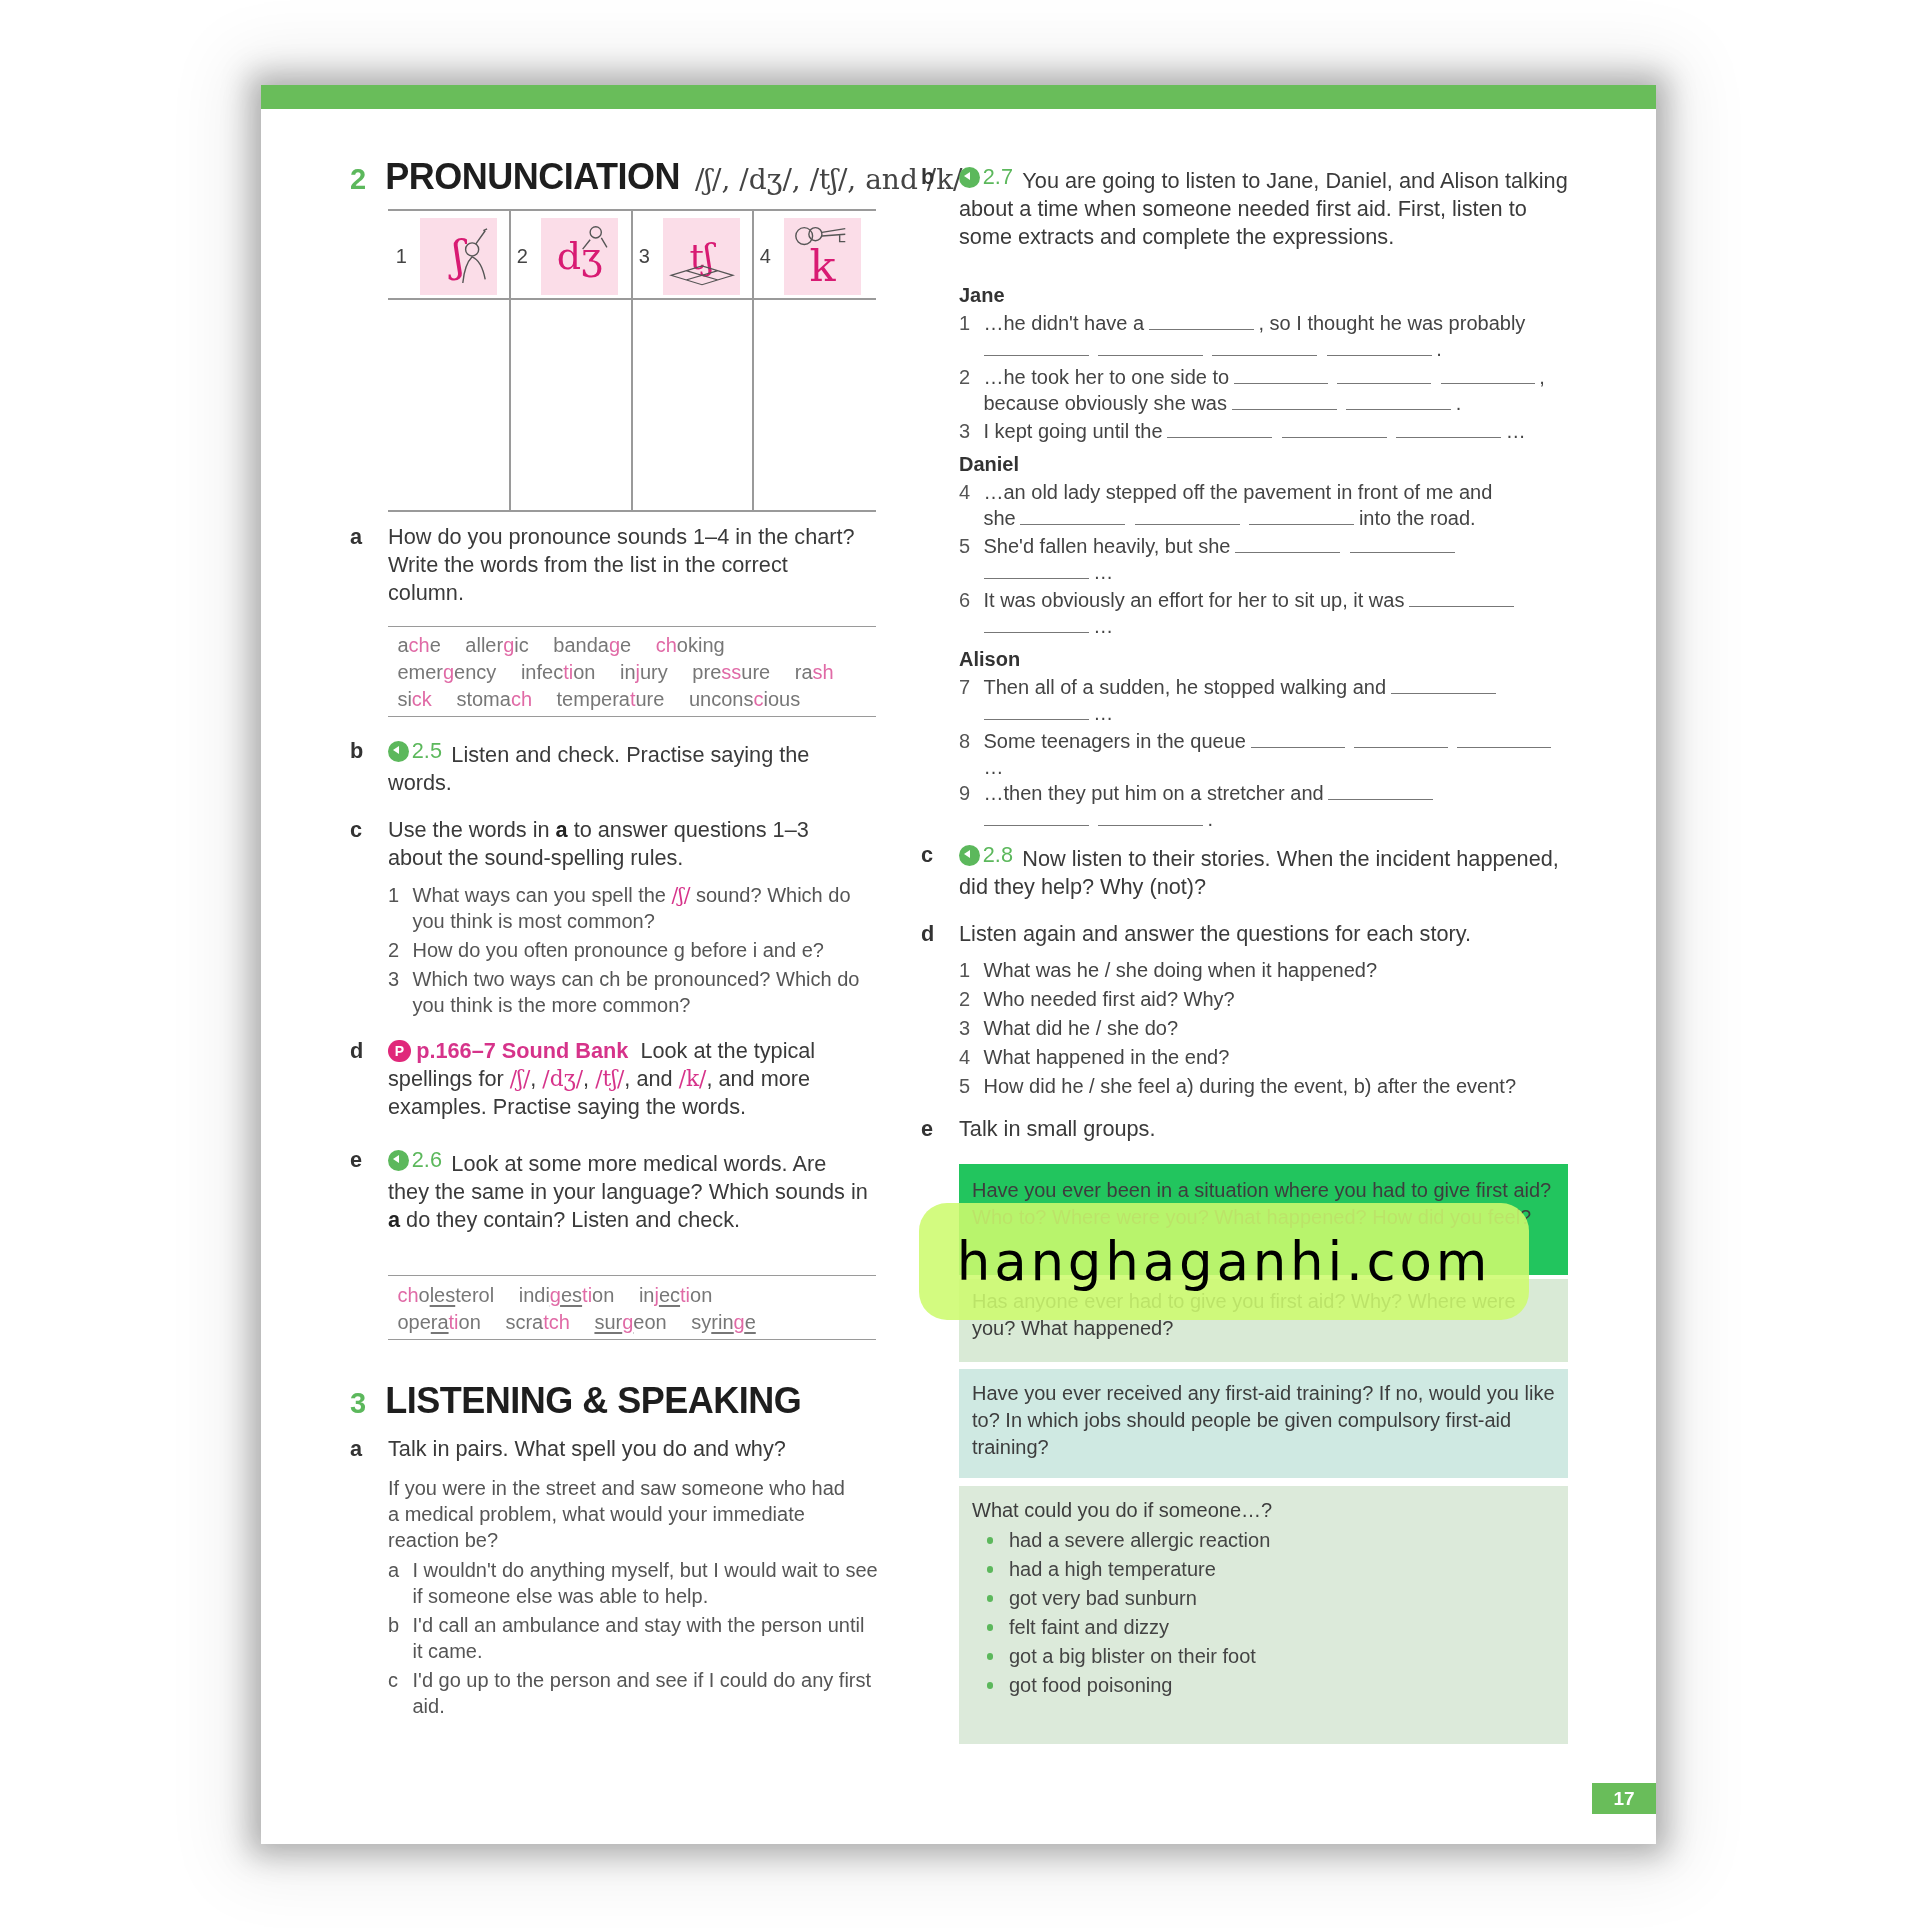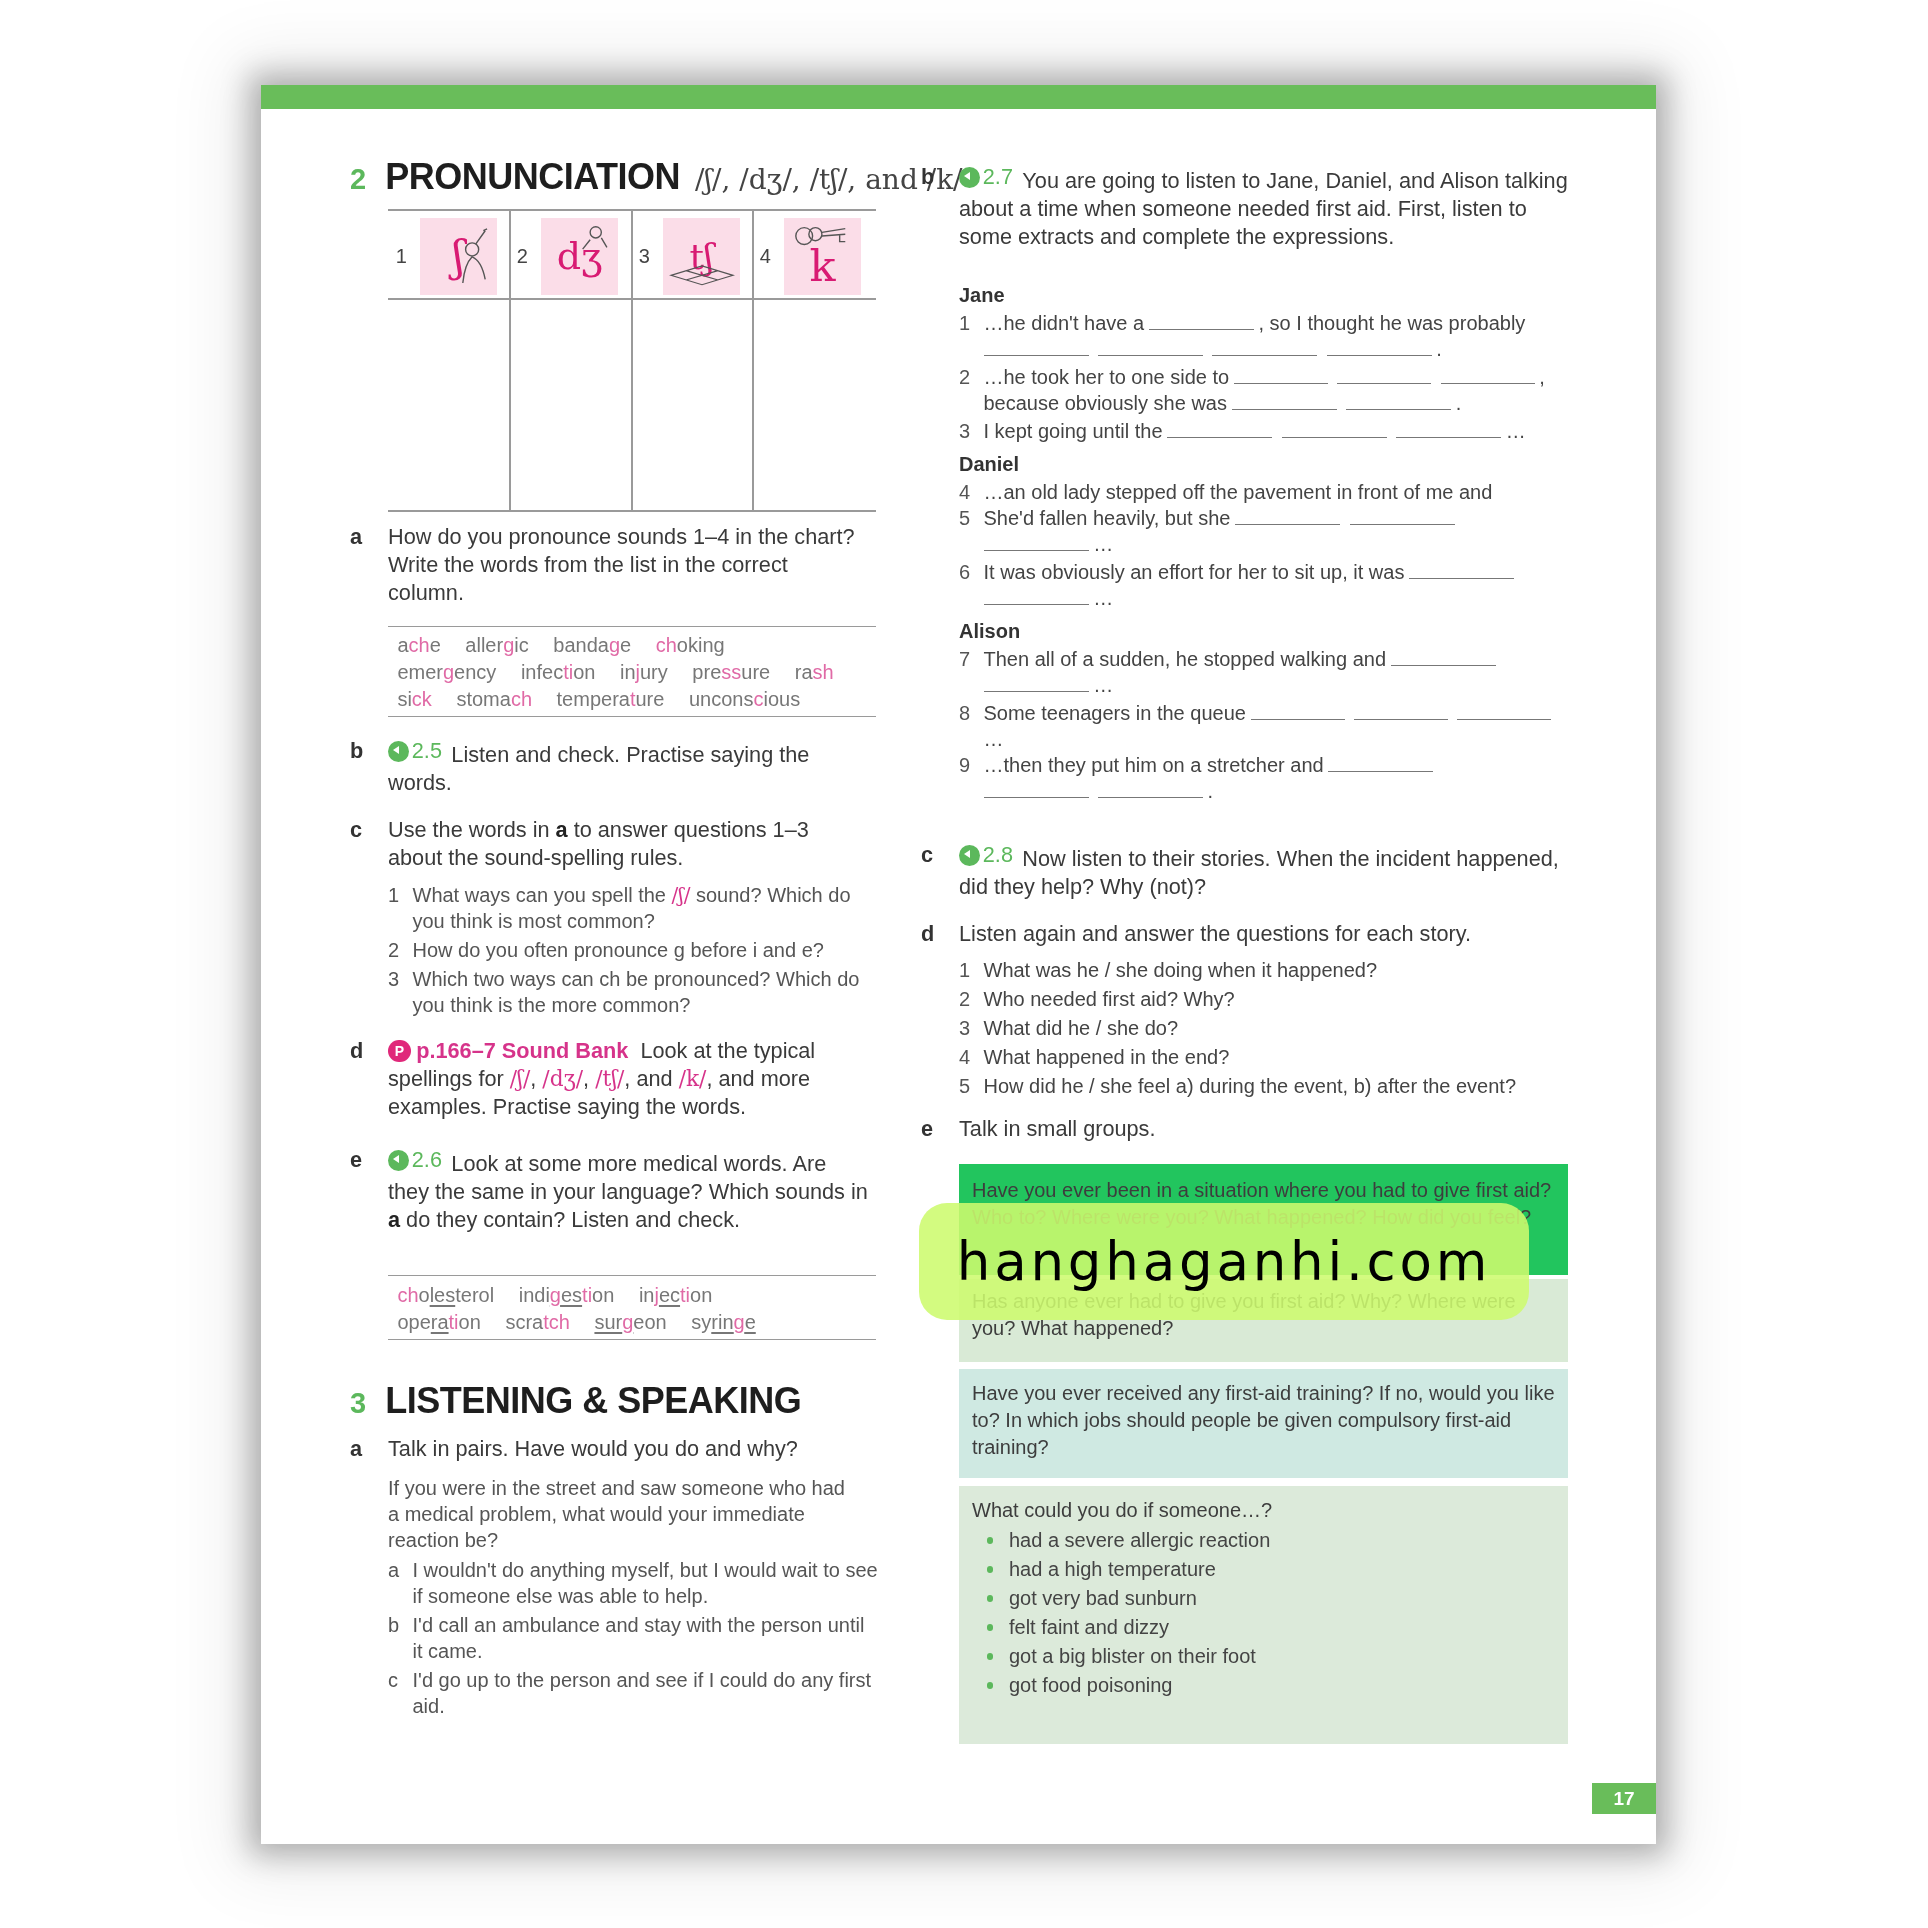--- a/index.html
+++ b/index.html
@@ -222,21 +222,21 @@
     <span class="w">sy<u>rin<span class="h">g</span>e</u></span>
   </div>
 </div>
 
 <div class="abs" style="left:350px; top:1380px; display:flex; align-items:baseline; white-space:nowrap;">
   <span class="secnum">3</span>
   <span class="sectitle" style="margin-left:19px;">LISTENING &amp; SPEAKING</span>
 </div>
 
 <div class="abs letter" style="left:350px; top:1436px;">a</div>
-<div class="abs instr" style="left:388px; top:1435px; width:490px;">Talk in pairs. Have would you do and why?</div>
+<div class="abs instr" style="left:388px; top:1435px; width:490px;">Talk in pairs. What spell you do and why?</div>
 <div class="abs body" style="left:388px; top:1475px; width:461px;">If you were in the street and saw someone who had a medical problem, what would your immediate reaction be?</div>
 <div class="abs body" style="left:388px; top:1557px; width:490px;">
   <div style="display:flex; margin-bottom:2.8px;">
     <span class="num" style="width:24.5px;">a</span>
     <span style="flex:1;">I wouldn't do anything myself, but I would wait to see if someone else was able to help.</span>
   </div>
   <div style="display:flex; margin-bottom:2.8px;">
     <span class="num" style="width:24.5px;">b</span>
     <span style="flex:1;">I'd call an ambulance and stay with the person until it came.</span>
   </div>
@@ -276,20 +276,23 @@
   <div style="display:flex; margin-bottom:7.5px;">
     <span class="num" style="width:24.5px;">3</span>
     <span style="flex:1;"><span>I kept going until the</span><span class="blank"></span><span class="blank"></span><span class="blank"></span><span>…</span></span>
   </div>
 
   <div style="font-weight:bold; color:#333; margin-bottom:1.9px;">Daniel</div>
 
   <div style="display:flex;">
     <span class="num" style="width:24.5px;">4</span>
     <span style="flex:1;">…an old lady stepped off the pavement in front of me and</span>
+  </div>
+  <div style="padding-left:24.5px; margin-bottom:1.9px;">
+    <span>she</span><span class="blank"></span><span class="blank"></span><span class="blank"></span><span>into the road.</span>
   </div>
 
   <div style="display:flex;">
     <span class="num" style="width:24.5px;">5</span>
     <span style="flex:1;"><span>She'd fallen heavily, but she</span><span class="blank"></span><span class="blank"></span></span>
   </div>
   <div style="padding-left:24.5px; margin-bottom:1.9px;">
     <span class="blank" style="margin-left:0;"></span><span>…</span>
   </div>
 

